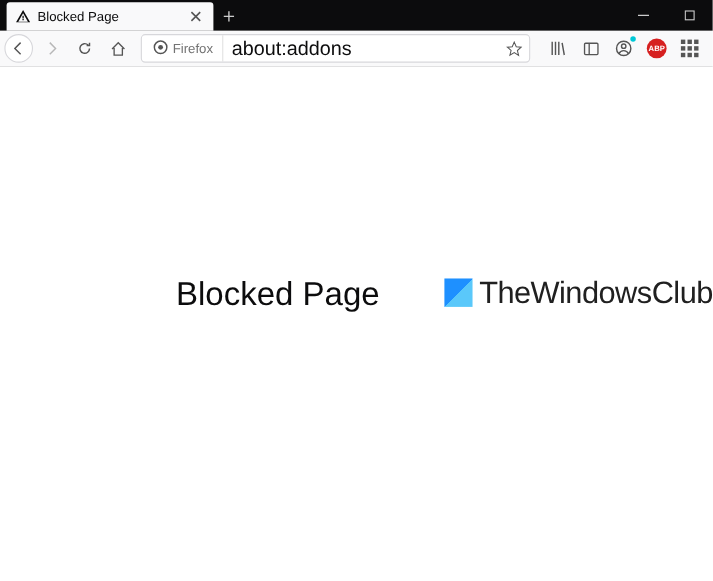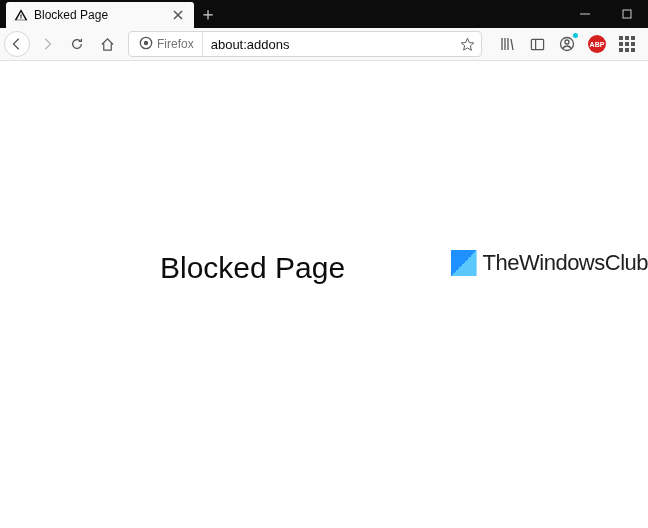--- a/index.html
+++ b/index.html
@@ -64,21 +64,21 @@
     .nav-btn.disabled { opacity:0.4; cursor:default; }
     .urlbar {
       flex:1; height:26px; background:#fff; border:1px solid #d7d7db; border-radius:4px;
       display:flex; align-items:center; padding: 0 2px; margin: 0 4px;
     }
     .url-identity {
       display:flex; align-items:center; gap:4px; padding:0 8px; border-right:1px solid #e1e1e2;
       height:100%; font-size:12px; color:#737373;
     }
     .url-input {
-      flex:1; border:none; outline:none; font-size:13px; padding:0 8px; color:#0c0c0d; background:transparent;
+      flex:1; border:none; outline:none; font-size:18px; padding:0 8px; color:#0c0c0d; background:transparent;
     }
     .star-btn { width:24px; height:24px; display:flex; align-items:center; justify-content:center; color:#555; cursor:pointer; }
     .toolbar-icons { display:flex; align-items:center; gap:8px; padding:0 6px; }
     .tb-icon { width:22px; height:22px; display:flex; align-items:center; justify-content:center; color:#555; cursor:pointer; }
     .abp-icon { width:18px; height:18px; background:#d62020; border-radius:50%; color:#fff; font-size:7px; font-weight:bold; display:flex; align-items:center; justify-content:center; }
     .fx-account { position:relative; }
     .fx-account::after { content:''; width:5px; height:5px; background:#00c8d7; border-radius:50%; position:absolute; top:0; right:0; }
     
     .content {
       padding: 0;
@@ -110,21 +110,21 @@
       display:flex;
       align-items:center;
       gap:6px;
       z-index:5;
     }
     .wm-logo {
       width:26px; height:26px;
       background: linear-gradient(135deg, #1e90ff 0%, #1e90ff 50%, #5ac8fa 50%, #5ac8fa 100%);
       clip-path: polygon(0 0, 100% 0, 100% 100%, 0 100%);
     }
-    .wm-text { font-size:22px; color:#202020; font-weight:400; letter-spacing:-0.5px; }
+    .wm-text { font-size:28px; color:#202020; font-weight:400; letter-spacing:-0.5px; }
     
     .apps-grid { display:grid; grid-template-columns:repeat(3,4px); grid-template-rows:repeat(3,4px); gap:2px; }
     .apps-grid span { width:4px; height:4px; background:#555; }
   </style>
 </head>
 <body>
 
 <div class="titlebar">
   <div class="tab">
     <span class="tab-icon">

